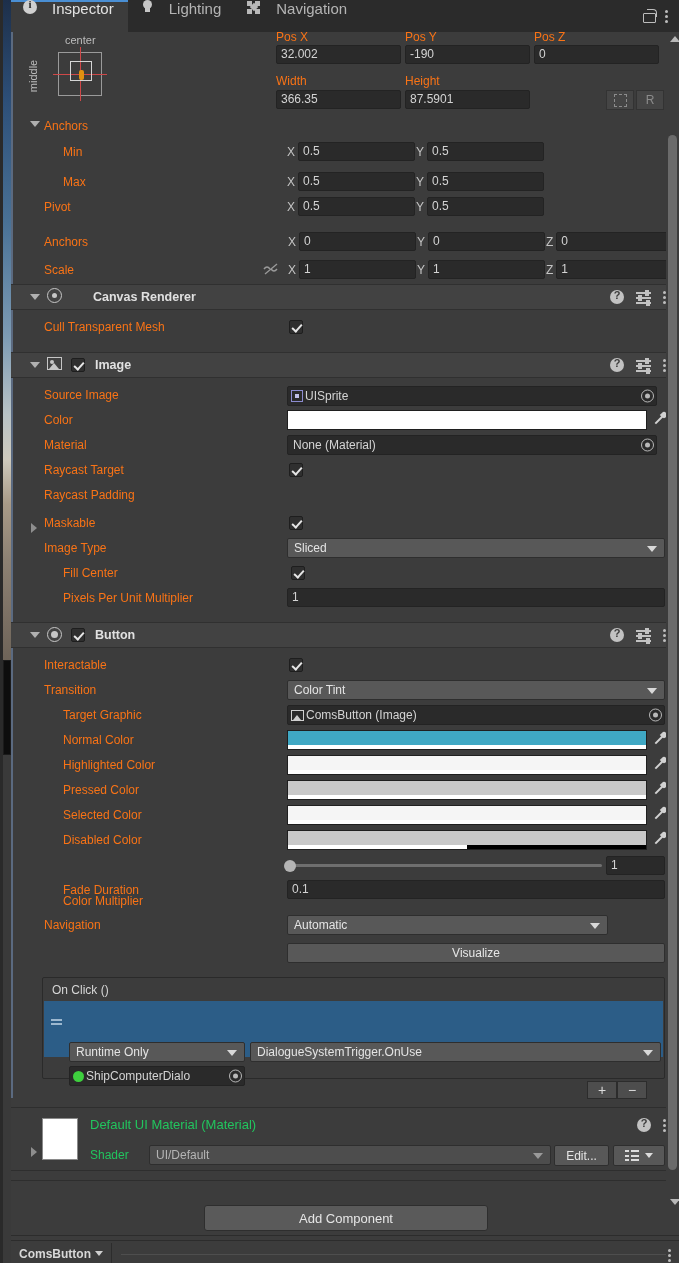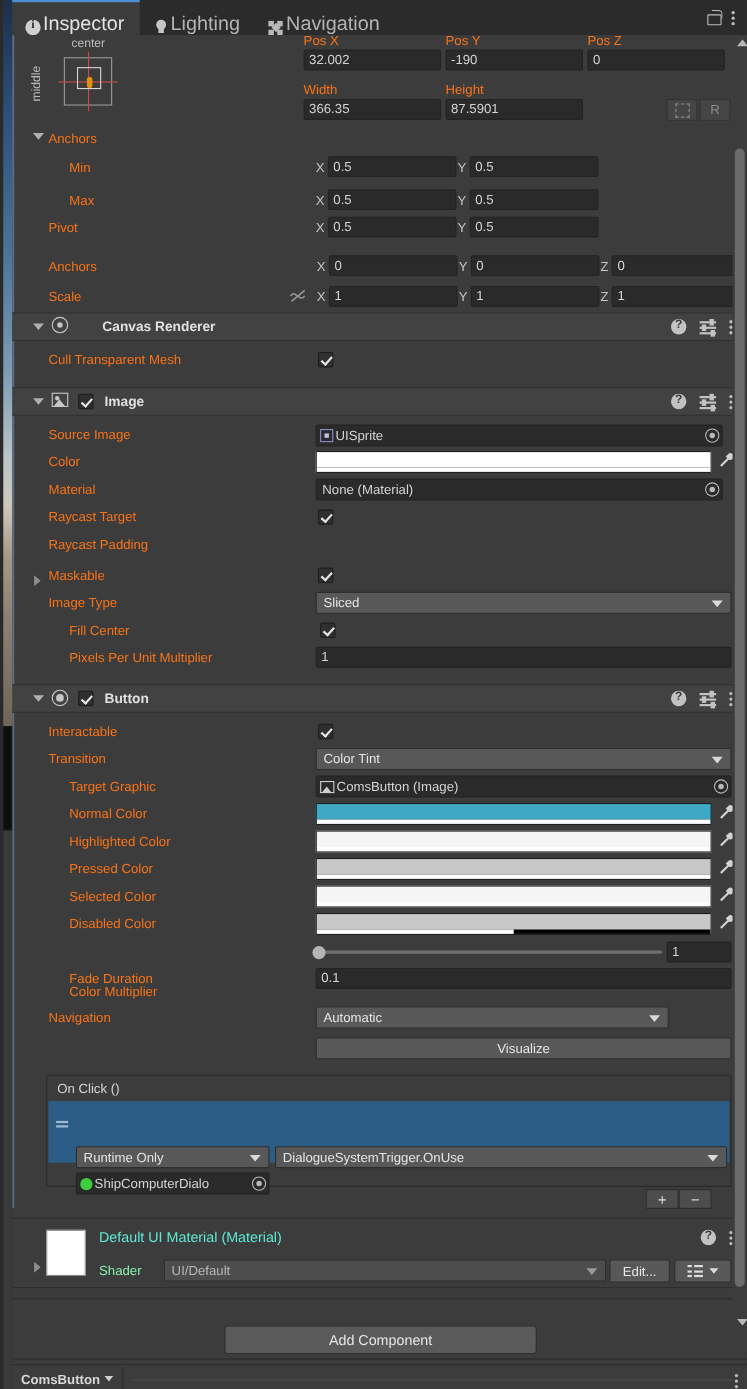--- a/index.html
+++ b/index.html
@@ -27,22 +27,22 @@
   .edge-black-l { position:absolute; left:0; top:0; width:3px; height:1263px; background:#2a2a2a; }
   .edge-box { position:absolute; left:3px; top:660px; width:8px; height:95px; background:#0d0d0d; border:1px solid #1b1b1b; }
   .edge-gray { position:absolute; left:3px; top:755px; width:8px; height:508px; background:#3a3a3a;}
 
   
   .tabbar {
     position:absolute; left:11px; top:0; width:668px; height:32px;
     background:#2b2b2b; display:flex; align-items:stretch;
   }
   .tab {
-    display:flex; align-items:flex-end; gap:2px;
-    padding:0 14px 0 12px; height:32px; font-size:18px; color:#b4b4b4;
+    display:flex; align-items:flex-start; gap:15px;
+    padding:0 14px 0 12px; height:32px; font-size:15px; color:#b4b4b4;
     position:relative; cursor:pointer;
   }
   .tab.active { background:#3c3c3c; color:#e3e3e3; }
   .tab.active::before {
     content:""; position:absolute; left:0; right:0; top:0; height:2px; background:#4a8fd4;
   }
   .tab .ticon { width:14px; height:14px; display:inline-block; position:relative; flex:0 0 auto; }
   
   .ic-info { border-radius:50%; background:#d0d0d0; }
   .ic-info::after {
@@ -758,22 +758,22 @@
       </div>
       <div class="pm-btn">
         <span>−</span>
       </div>
     </div>
 
     <div style="position:absolute;left:0;top:1075px;width:668px;height:1px;background:#2e2e2e;"></div>
     <div style="position:absolute;left:0;top:1076px;width:668px;height:62px;background:#3c3c3c;"></div>
     <div class="mat-thumb" style="left:31px;top:1086px;width:36px;height:42px;"></div>
     <div class="foldout closed" style="left:20px; top:1115px;"></div>
-    <div style="position:absolute;left:79px;top:1085px;font-size:13px;color:#5eead4;">Default UI Material (Material)</div>
-    <div style="position:absolute;left:79px;top:1116px;font-size:12px;color:#86efac;">Shader</div>
+    <div style="position:absolute;left:79px;top:1085px;font-size:13px;color:#22c55e;">Default UI Material (Material)</div>
+    <div style="position:absolute;left:79px;top:1116px;font-size:12px;color:#22c55e;">Shader</div>
     <div class="dd" style="position:absolute;left:138px;top:1113px;width:402px;background:#4d4d4d;color:#b5b5b5;">
       <span>UI/Default</span>
       <span class="dd-arrow" style="border-top-color:#9a9a9a;"></span>
     </div>
     <div class="ubtn" style="position:absolute;left:543px;top:1113px;width:55px;height:21px;">
       <span>Edit...</span>
     </div>
     <div class="ubtn" style="position:absolute;left:602px;top:1113px;width:52px;height:21px;gap:6px;">
       <span style="position:relative;width:14px;height:11px;display:inline-block;">
         <i style="position:absolute;left:0;top:0;width:4px;height:2px;background:#dcdcdc;display:block;"></i>

